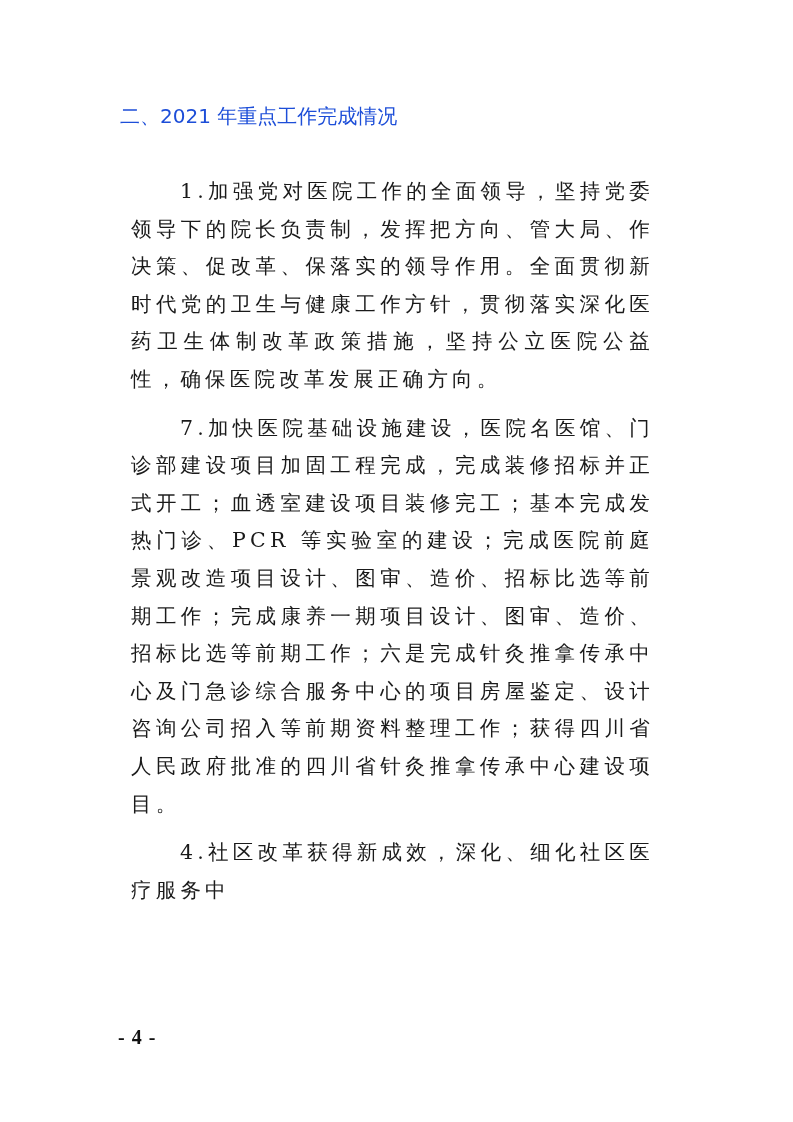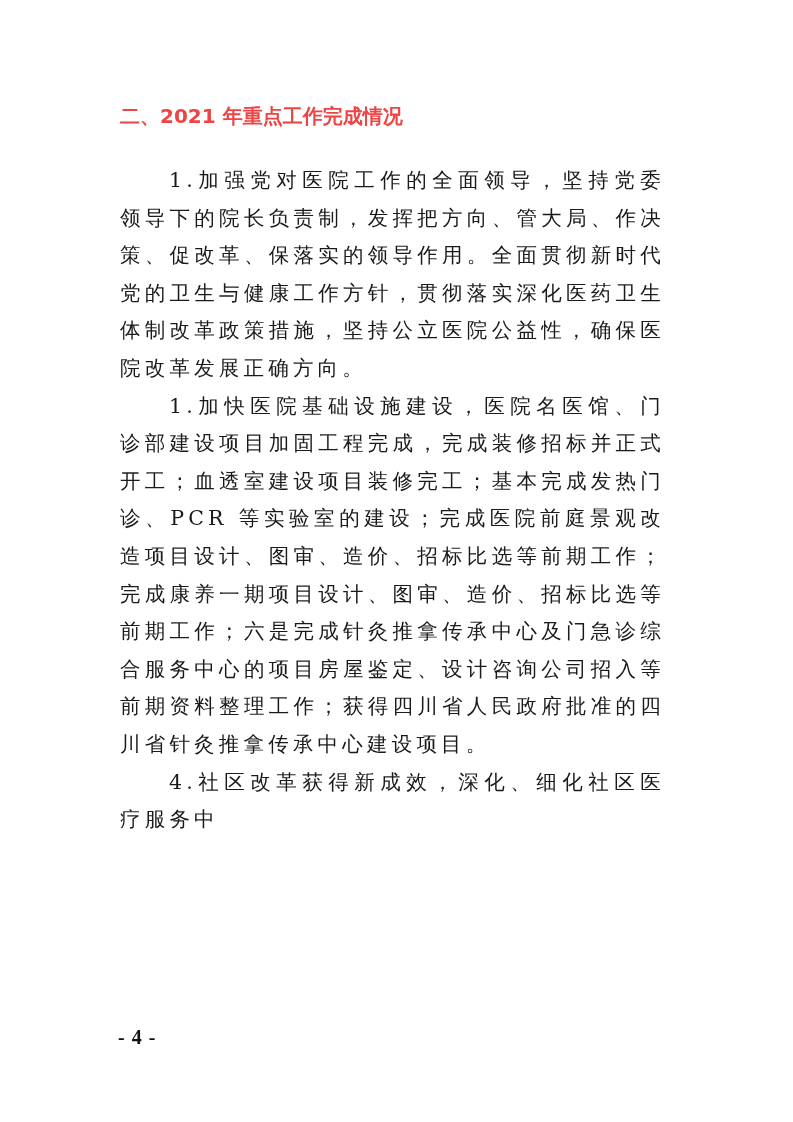--- a/index.html
+++ b/index.html
@@ -20,40 +20,40 @@
       width: 793px; height: 1122px;
       background: #ffffff;
     }
     .section-heading {
       position: absolute;
       left: 120px;
       top: 100px;
       width: 560px;
       font-family: "DejaVu Sans", "Liberation Sans", sans-serif;
       font-size: 20px;
-      font-weight: bold;
+      font-weight: normal;
       letter-spacing: 0px;
       line-height: 32px;
-      color: #ef4444;
+      color: #1d4ed8;
       margin: 0;
     }
     .body-text {
       position: absolute;
       left: 120px;
       top: 162px;
       width: 545px;
       font-family: "DejaVu Serif", "Liberation Serif", serif;
       font-size: 20.5px;
       line-height: 37.6px;
       letter-spacing: 4.2px;
       color: #1a1a1a;
       text-align: justify;
     }
     .para {
-      margin: 0;
+      margin: 11px;
       text-indent: 49px;
       text-align: justify;
       text-justify: inter-character;
     }
     .page-number {
       position: absolute;
       left: 118px;
       top: 1026px;
       font-family: "Liberation Serif", "DejaVu Serif", serif;
       font-size: 20px;
@@ -63,18 +63,18 @@
     }
   </style>
 </head>
 <body>
 
 <div class="page">
   <h2 class="section-heading">二、2021 年重点工作完成情况</h2>
 
   <div class="body-text">
     <p class="para">1.加强党对医院工作的全面领导，坚持党委领导下的院长负责制，发挥把方向、管大局、作决策、促改革、保落实的领导作用。全面贯彻新时代党的卫生与健康工作方针，贯彻落实深化医药卫生体制改革政策措施，坚持公立医院公益性，确保医院改革发展正确方向。</p>
-    <p class="para">1.加快医院基础设施建设，医院名医馆、门诊部建设项目加固工程完成，完成装修招标并正式开工；血透室建设项目装修完工；基本完成发热门诊、PCR 等实验室的建设；完成医院前庭景观改造项目设计、图审、造价、招标比选等前期工作；完成康养一期项目设计、图审、造价、招标比选等前期工作；六是完成针灸推拿传承中心及门急诊综合服务中心的项目房屋鉴定、设计咨询公司招入等前期资料整理工作；获得四川省人民政府批准的四川省针灸推拿传承中心建设项目。</p>
+    <p class="para">7.加快医院基础设施建设，医院名医馆、门诊部建设项目加固工程完成，完成装修招标并正式开工；血透室建设项目装修完工；基本完成发热门诊、PCR 等实验室的建设；完成医院前庭景观改造项目设计、图审、造价、招标比选等前期工作；完成康养一期项目设计、图审、造价、招标比选等前期工作；六是完成针灸推拿传承中心及门急诊综合服务中心的项目房屋鉴定、设计咨询公司招入等前期资料整理工作；获得四川省人民政府批准的四川省针灸推拿传承中心建设项目。</p>
     <p class="para">4.社区改革获得新成效，深化、细化社区医疗服务中</p>
   </div>
 
   <div class="page-number">- 4 -</div>
 </div>
 
 </body></html>

